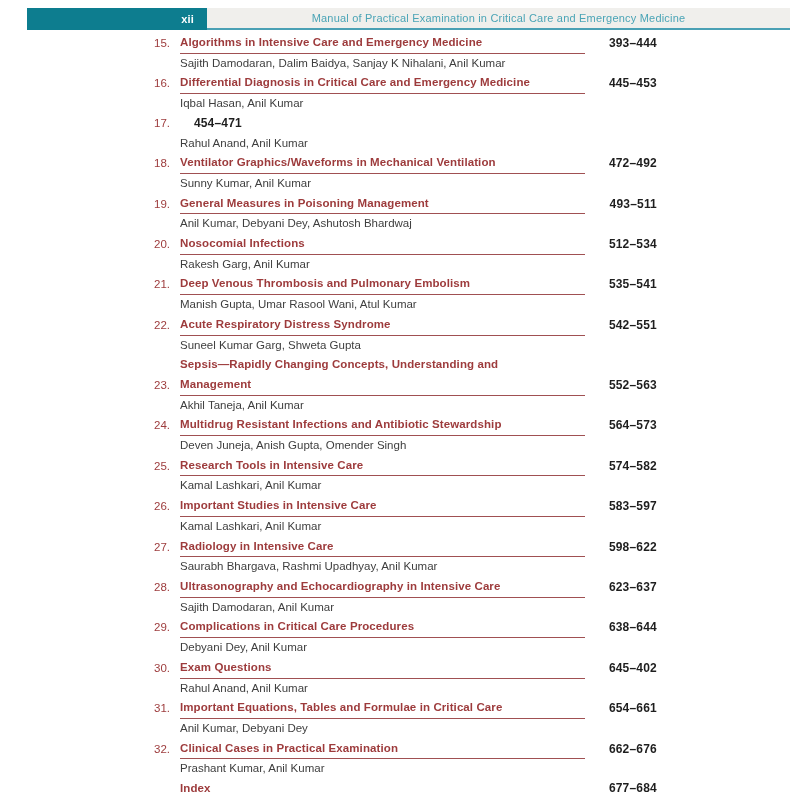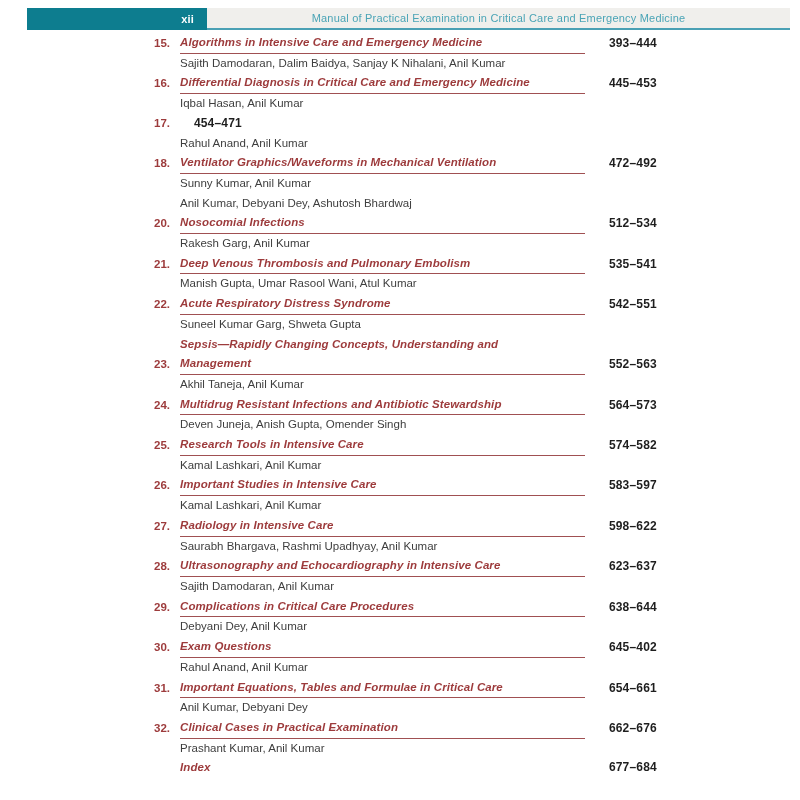--- a/index.html
+++ b/index.html
@@ -26,27 +26,27 @@
     font-size:11px; color:var(--header-title-text,#4aa4b6); letter-spacing:0.2px;
   }
   
   .toc {
     position:absolute; top:33px; left:140px; width:517px;
     font-size:11.5px; line-height:19.7px;
   }
   .entry-head { display:flex; align-items:flex-end; }
   .chapter-num {
     flex:0 0 30px; text-align:right;
-    color:var(--chapter-maroon,#9d3b3c); font-weight:700;
+    color:var(--chapter-maroon,#9d3b3c); font-weight:400;
   }
   .title-cell {
     flex:1; margin-left:10px;
     border-bottom:1.5px solid var(--underline-maroon,#a05052);
     color:var(--chapter-maroon,#9d3b3c); font-weight:700;
-    white-space:pre-line; letter-spacing:0.1px;font-style:italic;
+    white-space:pre-line; letter-spacing:0.1px;
   }
   .pages-cell {
     flex:0 0 72px; text-align:right;
     color:var(--page-numbers,#1e1e1e); font-weight:700; font-size:12px;
     letter-spacing:0.2px;
   }
   .authors-row {
     margin-left:40px; color:var(--author-text,#3e3e3e);
   }
   .entry.index .title-cell { border-bottom:none; }
@@ -90,20 +90,25 @@
       </div>
       <div class="entry">
         <div class="entry-head">
           <span class="chapter-num">18.</span>
           <span class="title-cell">Ventilator Graphics/Waveforms in Mechanical Ventilation</span>
           <span class="pages-cell">472–492</span>
         </div>
         <div class="authors-row">Sunny Kumar, Anil Kumar</div>
       </div>
       <div class="entry">
+        <div class="entry-head">
+          <span class="chapter-num">19.</span>
+          <span class="title-cell">General Measures in Poisoning Management</span>
+          <span class="pages-cell">493–511</span>
+        </div>
         <div class="authors-row">Anil Kumar, Debyani Dey, Ashutosh Bhardwaj</div>
       </div>
       <div class="entry">
         <div class="entry-head">
           <span class="chapter-num">20.</span>
           <span class="title-cell">Nosocomial Infections</span>
           <span class="pages-cell">512–534</span>
         </div>
         <div class="authors-row">Rakesh Garg, Anil Kumar</div>
       </div>

